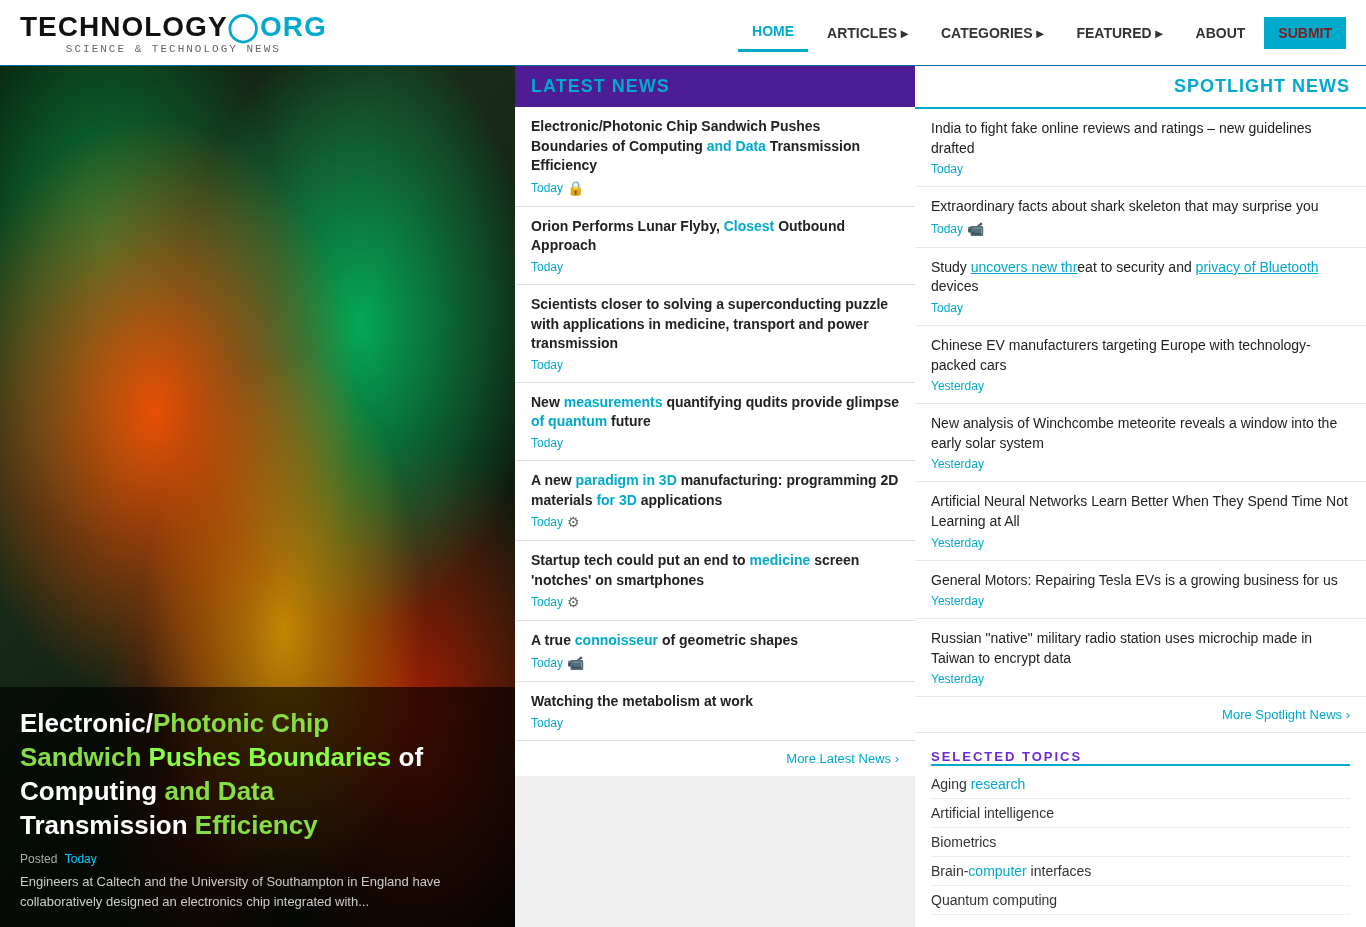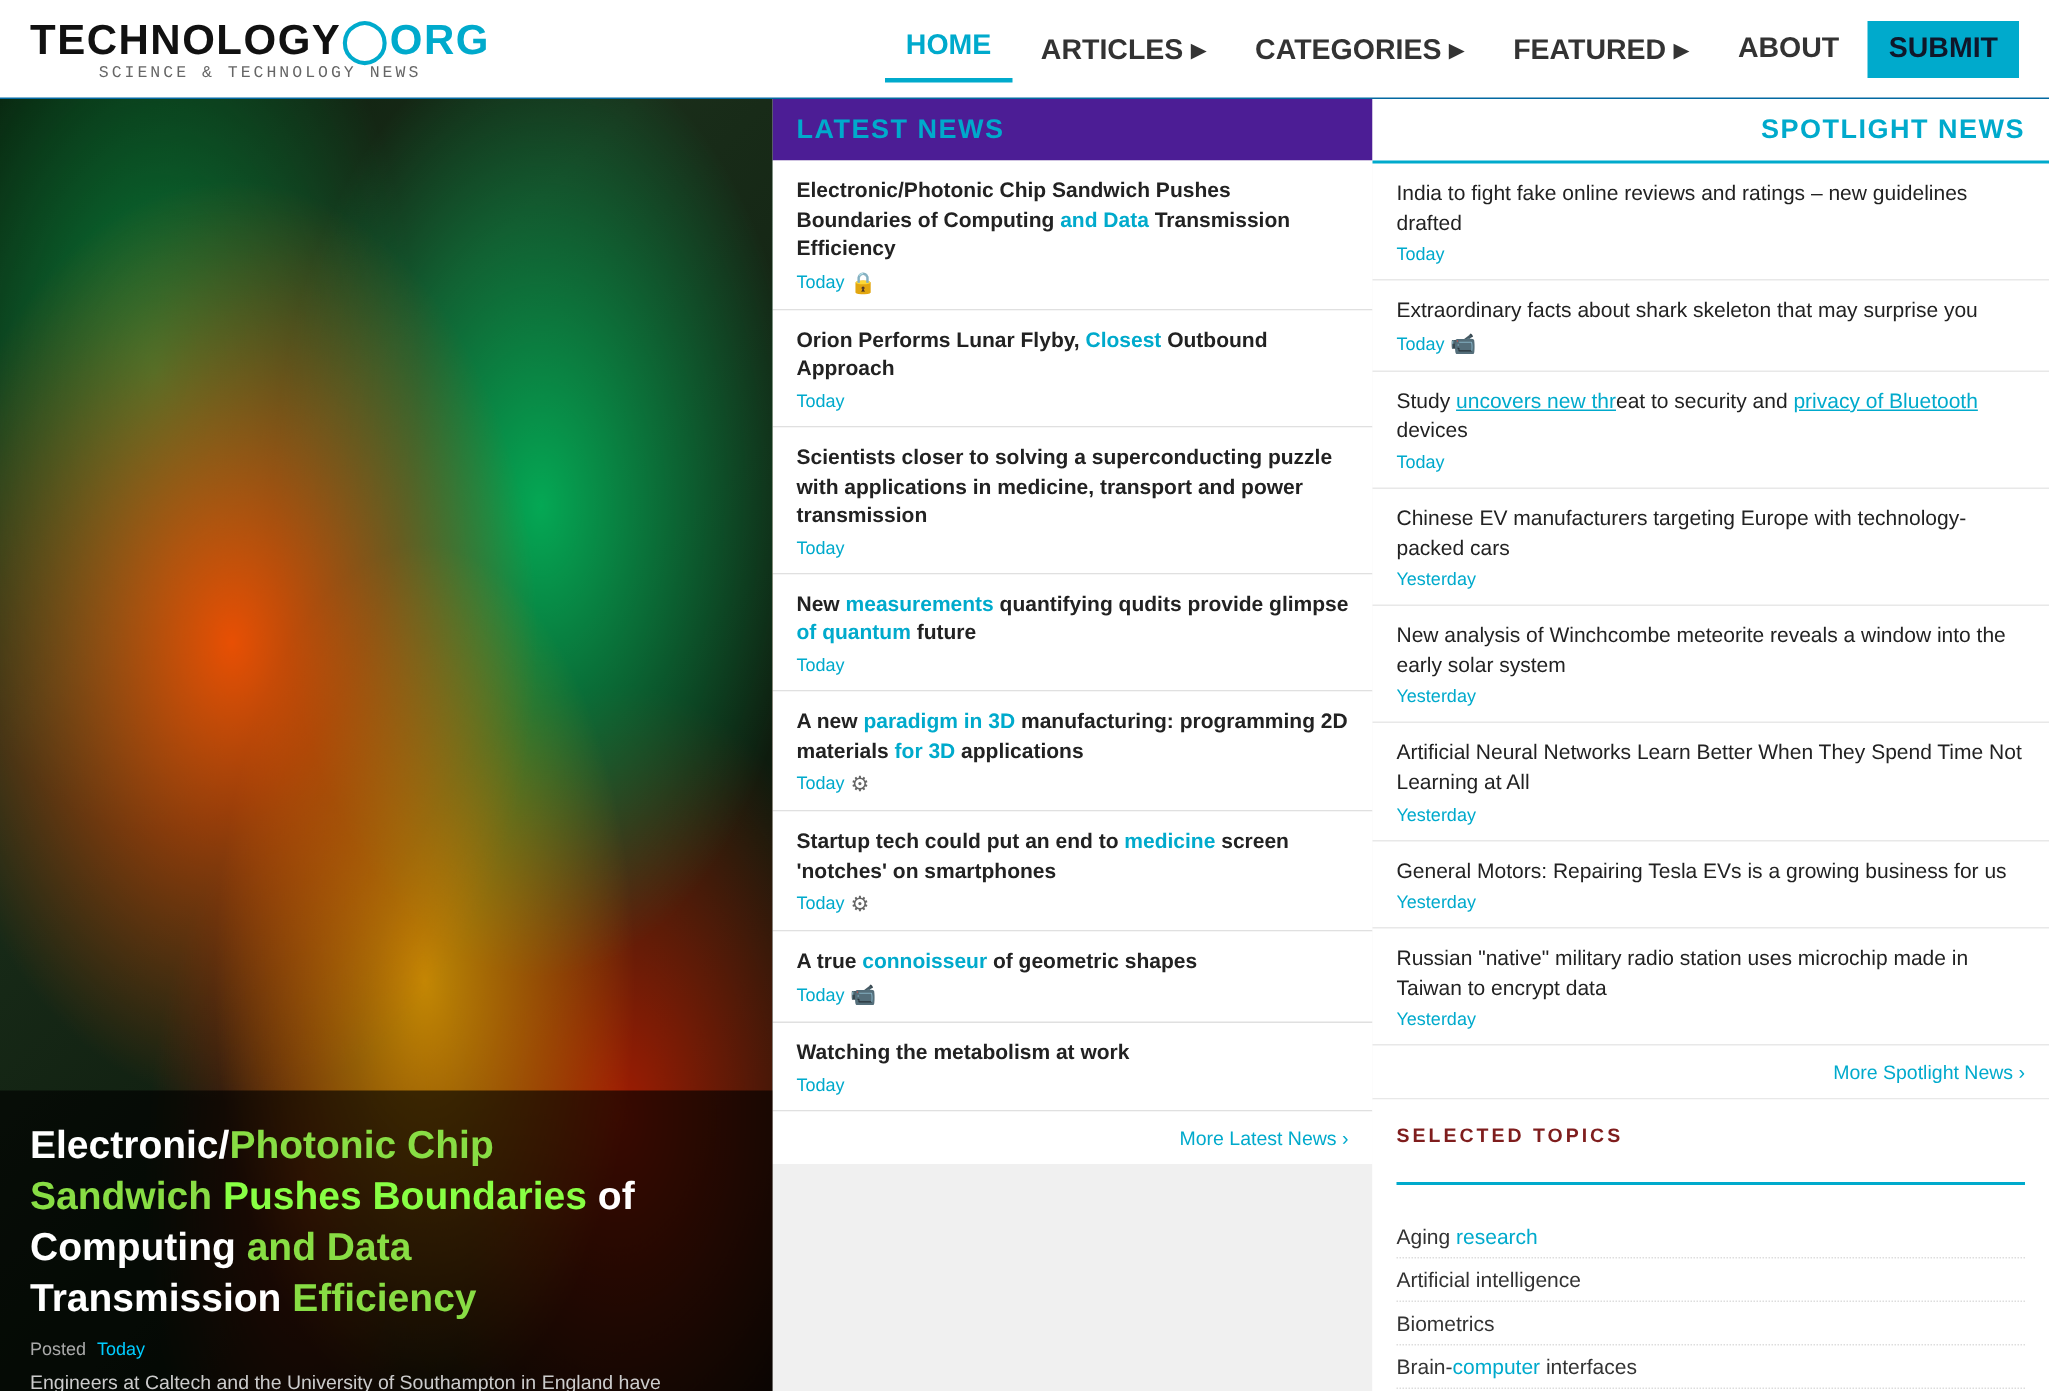--- a/index.html
+++ b/index.html
@@ -5,23 +5,23 @@
     * { margin: 0; padding: 0; box-sizing: border-box; }
     body { font-family: Arial, sans-serif; font-size: 14px; color: #333; background: #f0f0f0; width: 1366px; }
 
     
     .header { background: #fff; display: flex; align-items: center; justify-content: space-between; padding: 10px 20px; border-bottom: 1px solid #0369a1; }
     .logo { display: flex; flex-direction: column; }
     .logo-title { font-size: 28px; font-weight: bold; color: #111; letter-spacing: 1px; }
     .logo-title span { color: #00aacc; }
     .logo-subtitle { font-size: 11px; color: #666; letter-spacing: 2px; text-align: center; font-family: Liberation Mono, monospace; }
     nav { display: flex; align-items: center; gap: 5px; }
-    .nav-item { padding: 10px 14px; font-size: 19px; font-weight: bold; color: #333; cursor: pointer; text-decoration: none; }
+    .nav-item { padding: 10px 14px; font-size: 14px; font-weight: bold; color: #333; cursor: pointer; text-decoration: none; }
     .nav-item.active { color: #00aacc; border-bottom: 3px solid #00aacc; }
-    .nav-item.submit { background: #00aacc; color: #0f172a; padding: 8px 14px; }
+    .nav-item.submit { background: #00aacc; color: #7f1d1d; padding: 8px 14px; }
 
     
     .main { display: flex; width: 1366px; }
 
     
     .hero { width: 515px; min-height: 650px; position: relative; overflow: hidden; flex-shrink: 0; }
     .hero-overlay { position: absolute; bottom: 0; left: 0; right: 0; background: rgba(0,0,0,0.65); padding: 20px; color: #fff; }
     .hero-title { font-size: 26px; font-weight: bold; line-height: 1.3; margin-bottom: 10px; }
     .hero-title .highlight { color: #88dd44; }
     .hero-meta { font-size: 12px; color: #aaa; margin-bottom: 6px; }
@@ -42,21 +42,21 @@
     
     .spotlight { width: 451px; flex-shrink: 0; background: #fff; }
     .section-header-spotlight { padding: 10px 16px; border-bottom: 2px solid #00aacc; }
     .section-header-spotlight h2 { color: #00aacc; font-size: 18px; letter-spacing: 1px; text-align: right; }
     .spotlight-item { padding: 10px 16px; border-bottom: 1px solid #e8e8e8; }
     .spotlight-item-title { font-size: 14px; color: #222; line-height: 1.4; margin-bottom: 4px; }
     .spotlight-item-title .highlight { color: #00aacc; text-decoration: underline; }
     .spotlight-item-meta { font-size: 12px; color: #00aacc; display: flex; align-items: center; gap: 4px; }
     .spotlight-item-meta .icon { font-size: 14px; }
     .spotlight-more { display: flex; justify-content: flex-end; padding: 10px 16px; font-size: 13px; color: #00aacc; cursor: pointer; border-bottom: 1px solid #e8e8e8; }
-    .section-subheader { font-size: 13px; font-weight: bold; color: #7f1d1d; letter-spacing: 2px; border-bottom: 2px solid #00aacc; padding-bottom: 24px; margin-bottom: 20px; text-transform: uppercase; }
+    .section-subheader { font-size: 13px; font-weight: bold; color: #6d28d9; letter-spacing: 2px; border-bottom: 2px solid #00aacc; padding-bottom: 0; margin-bottom: 4px; text-transform: uppercase; }
 
     
     .selected-topics { width: 451px; flex-shrink: 0; background: #fff; padding: 16px; }
     .topic-link { display: block; padding: 6px 0; font-size: 14px; color: #333; text-decoration: none; border-bottom: 1px dotted #ddd; }
     .topic-link .highlight { color: #00aacc; }
 
     
     .heatmap-bg { 
       background: radial-gradient(ellipse at 30% 40%, rgba(255,80,0,0.9) 0%, transparent 40%),
                   radial-gradient(ellipse at 55% 65%, rgba(255,180,0,0.7) 0%, transparent 35%),

